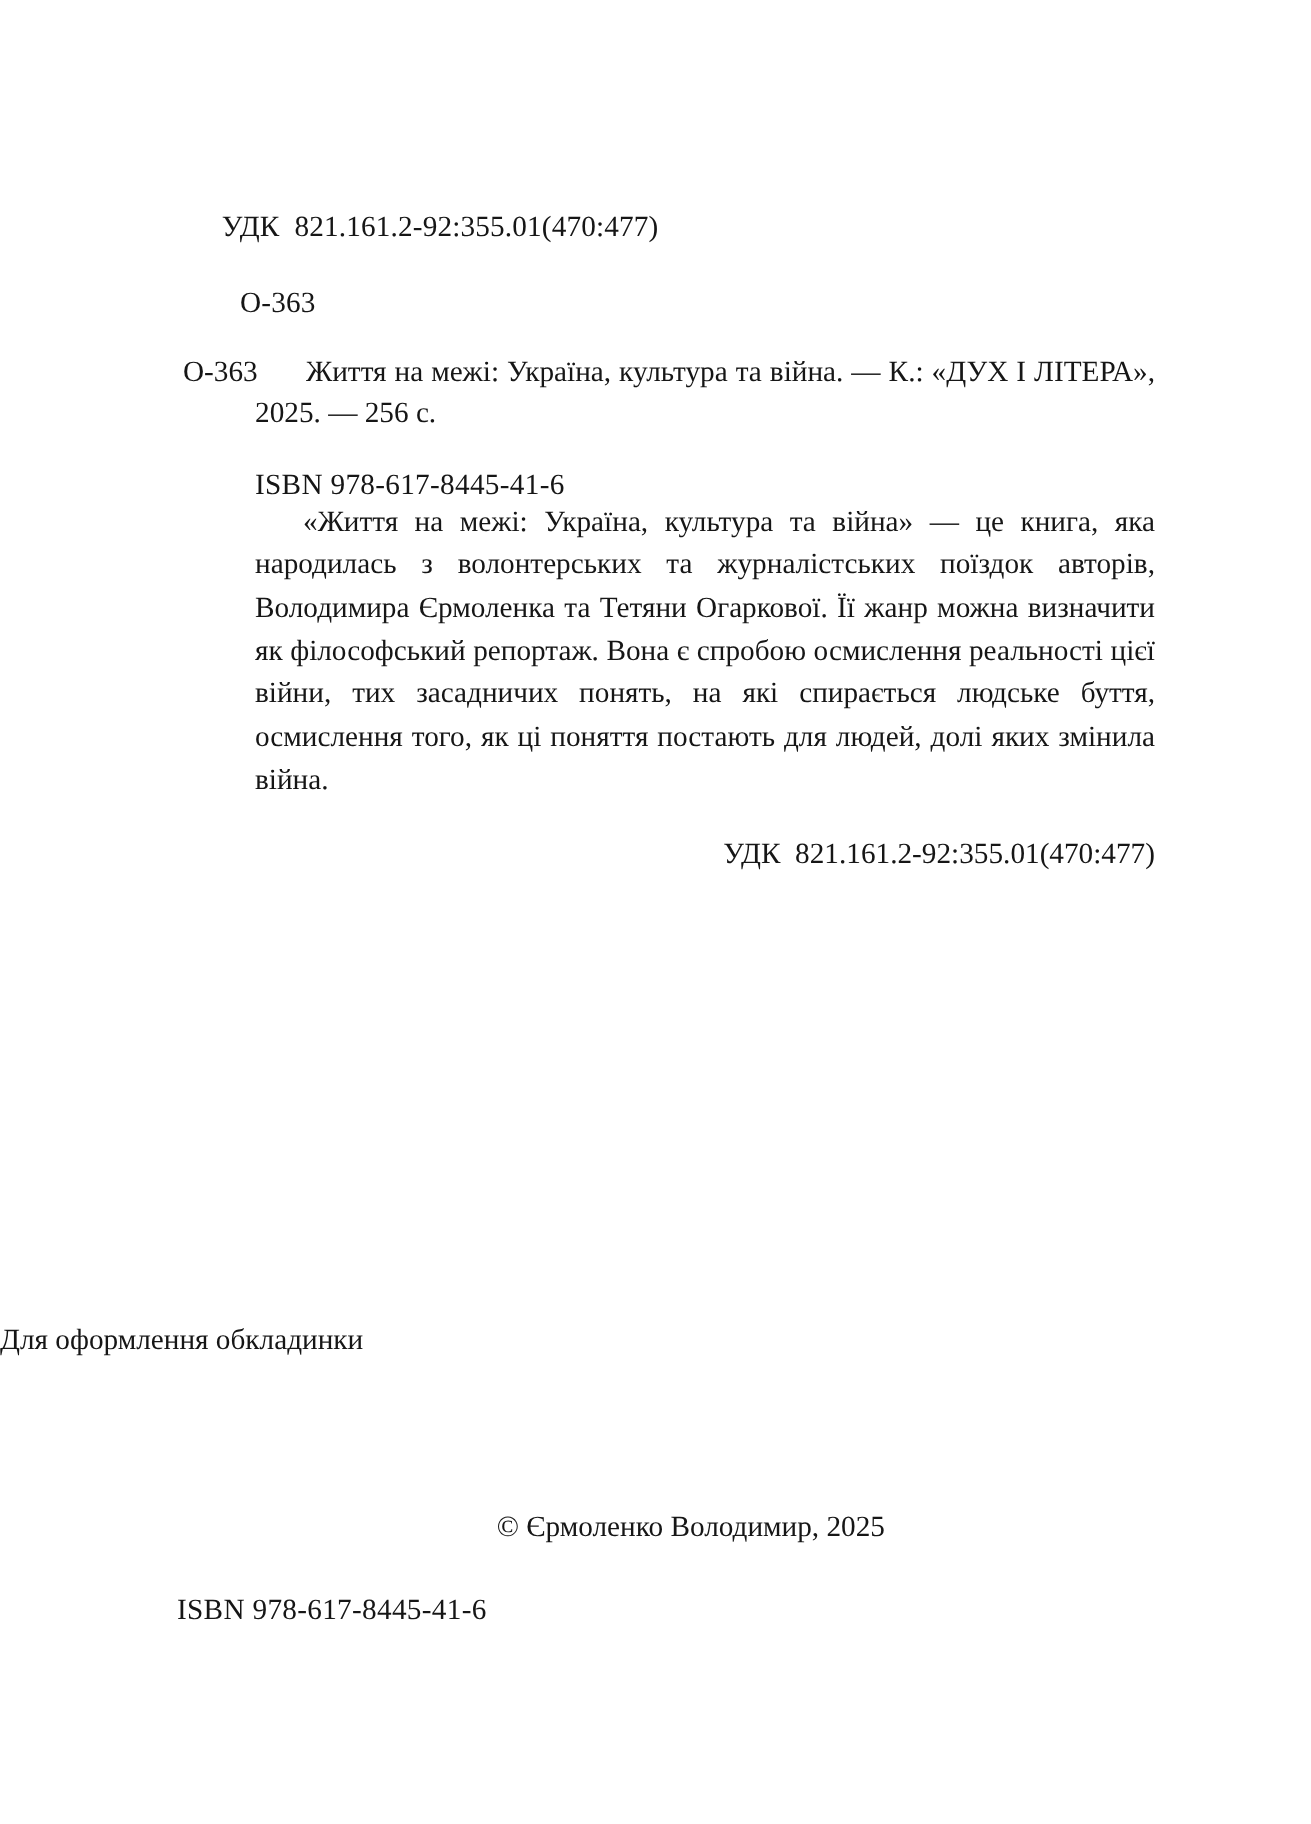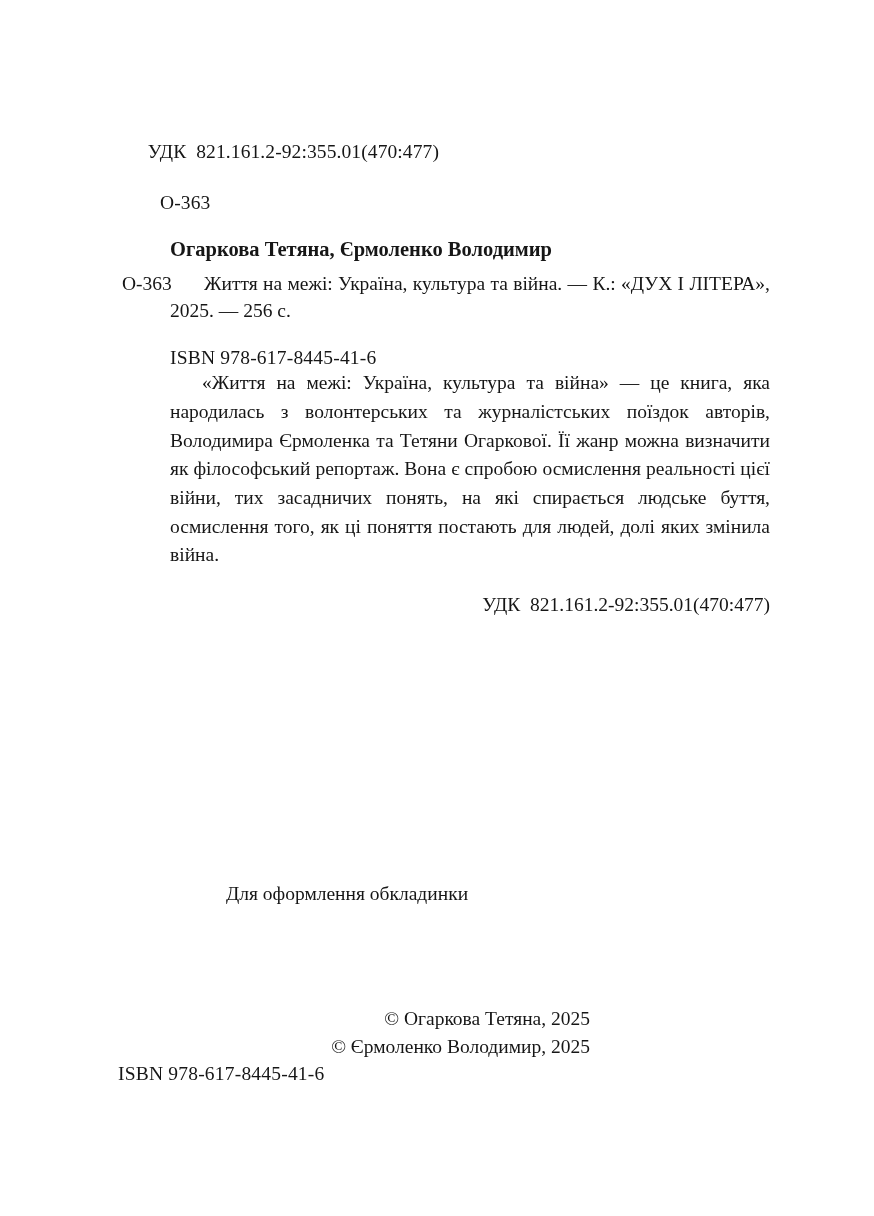--- a/index.html
+++ b/index.html
@@ -90,21 +90,21 @@
     text-align: right;
     white-space: pre;
   }
 
   
   .cover-credit {
     position: absolute;
     left: 0;
     right: 0;
     top: 880px;
-    text-align: center;
+    text-align: left;
     font-size: 19.5px;
     line-height: 1.42;
   }
   .cover-credit div {
     white-space: nowrap;
   }
 
   
   .bottom-block {
     position: absolute;
@@ -131,39 +131,37 @@
 <div class="page">
 
   <div class="udk-top">
     <span class="udk-line">
       <span>УДК</span>&nbsp;&nbsp;<span>821.161.2-92:355.01(470:477)</span>
     </span>
     <span class="udk-code">О-363</span>
   </div>
 
   <div class="biblio">
-    <p class="authors">Огаркова Тетяна, Єрмоленко Володимир</p>
 
     <div class="desc-row">
       <span class="sig">О-363</span>
       <span class="desc-text">Життя на межі: Україна, культура та війна. — К.: «ДУХ І ЛІТЕРА», 2025. — 256 с.</span>
     </div>
 
     <div class="isbn-main">ISBN 978-617-8445-41-6</div>
 
     <div class="annotation">«Життя на межі: Україна, культура та війна» — це книга, яка народилась з волонтерських та журналістських поїздок авторів, Володимира Єрмоленка та Тетяни Огаркової. Її жанр можна виз­начити як філософський репортаж. Вона є спробою осмислення реальності цієї війни, тих засадничих понять, на які спирається людське буття, осмислення того, як ці поняття постають для лю­дей, долі яких змінила війна.</div>
 
     <div class="udk-bottom">УДК  821.161.2-92:355.01(470:477)</div>
   </div>
 
   <div class="cover-credit">
     <div>Для оформлення обкладинки</div>
   </div>
 
   <div class="bottom-block">
     <div class="copyrights">
-      <div>© Огаркова Тетяна, 2025</div>
       <div>© Єрмоленко Володимир, 2025</div>
     </div>
     <div class="isbn-bottom">ISBN 978-617-8445-41-6</div>
   </div>
 
 </div>
 
 </body></html>

